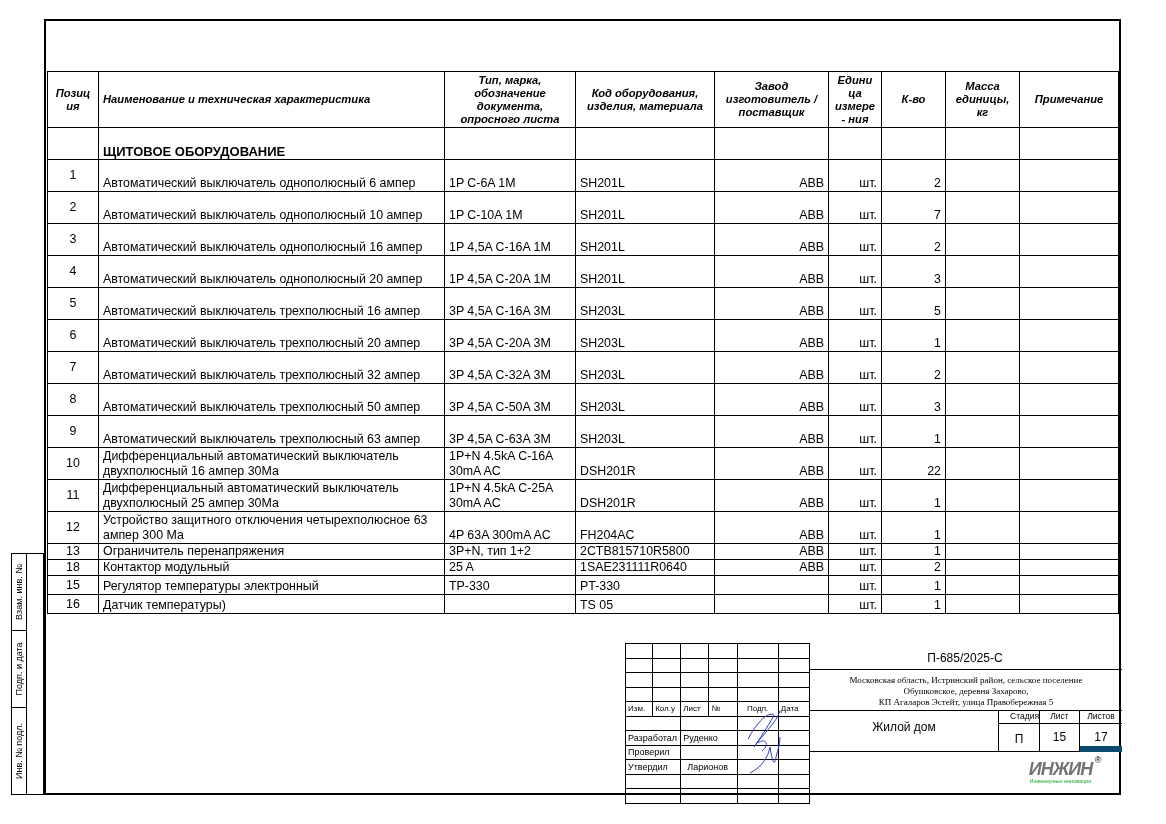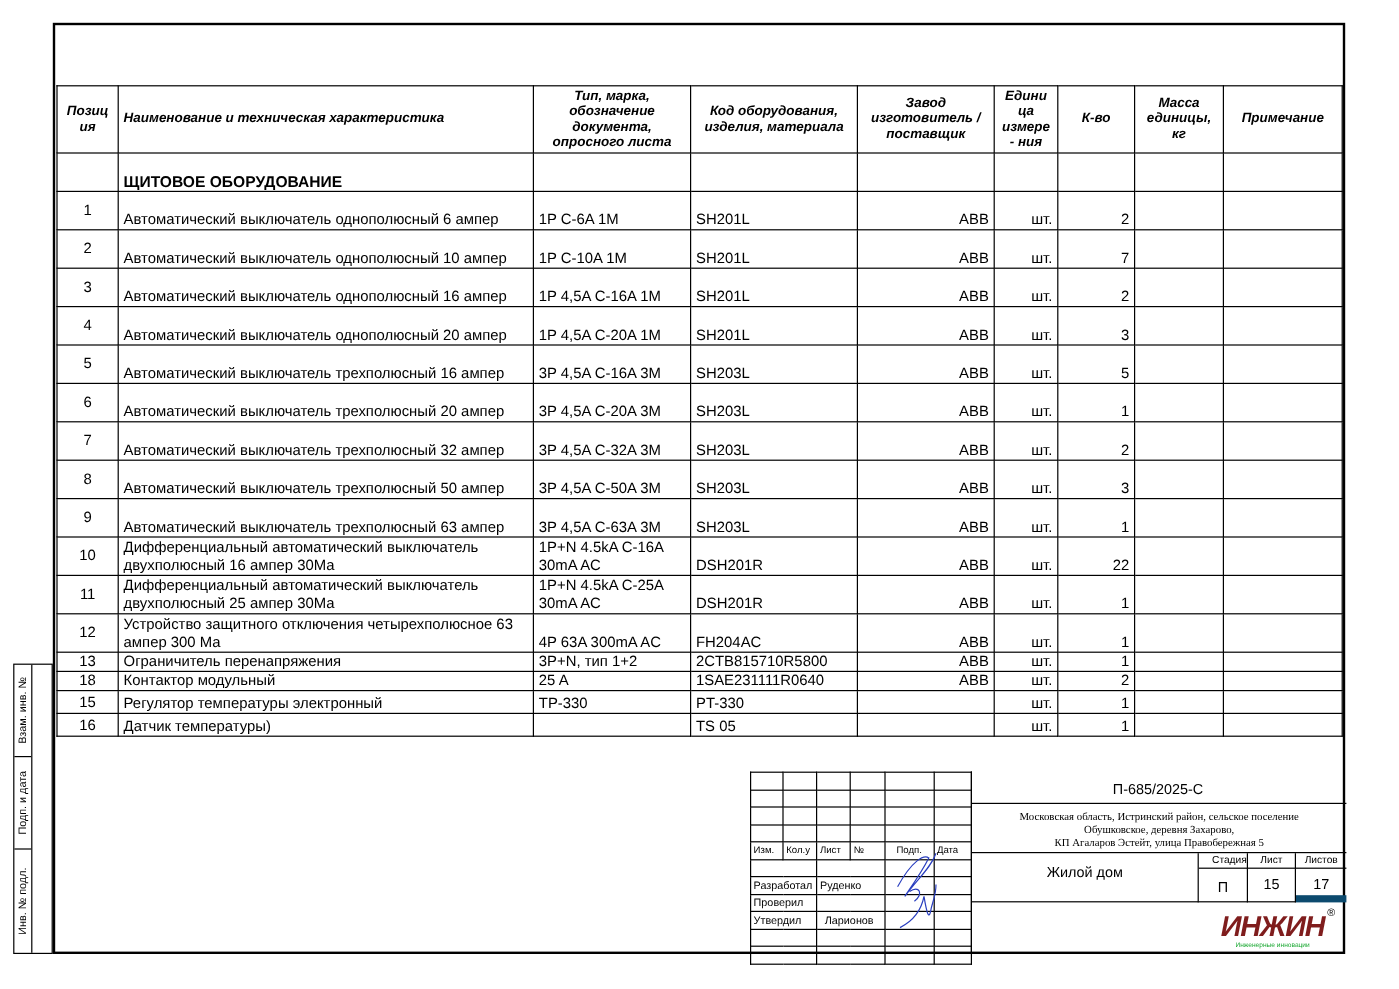--- a/index.html
+++ b/index.html
@@ -359,19 +359,19 @@
     </div>
     <div class="r" style="left:0;top:68px;width:189px;height:41px;border-bottom:1px solid #000;border-right:1px solid #000;text-align:center;font-size:12px;padding-top:9px;">Жилой дом</div>
     <div class="r" style="left:189px;top:68px;width:41px;height:13px;border-right:1px solid #000;border-bottom:1px solid #000;font-size:8.5px;text-align:right;">Стадия</div>
     <div class="r" style="left:230px;top:68px;width:40px;height:13px;border-right:1px solid #000;border-bottom:1px solid #000;font-size:8.5px;text-align:center;">Лист</div>
     <div class="r" style="left:270px;top:68px;width:42px;height:13px;border-bottom:1px solid #000;font-size:8.5px;text-align:center;">Листов</div>
     <div class="r" style="left:189px;top:81px;width:41px;height:28px;border-right:1px solid #000;border-bottom:1px solid #000;font-size:12px;text-align:center;padding-top:8px;">П</div>
     <div class="r" style="left:230px;top:81px;width:40px;height:28px;border-right:1px solid #000;border-bottom:1px solid #000;font-size:12px;text-align:center;padding-top:6px;">15</div>
     <div class="r" style="left:270px;top:81px;width:42px;height:28px;border-bottom:6px solid #0c4a6e;font-size:12px;text-align:center;padding-top:6px;">17</div>
     <div class="r" style="left:189px;top:109px;width:123px;height:43px;text-align:center;">
       <div style="position:relative;display:inline-block;margin-top:7px;">
-        <span style="font-weight:bold;font-style:italic;font-size:24px;letter-spacing:-1px;color:#7f1d1d;">ИНЖИН</span>
+        <span style="font-weight:bold;font-style:italic;font-size:18px;letter-spacing:-1px;color:#737373;">ИНЖИН</span>
         <span style="position:absolute;right:-9px;top:-4px;font-size:9px;">®</span>
       </div>
       <div style="font-size:5.5px;color:#1aa832;margin-top:-2px;">Инженерные инновации</div>
     </div>
   </div>
 </div>
 
 </body></html>

